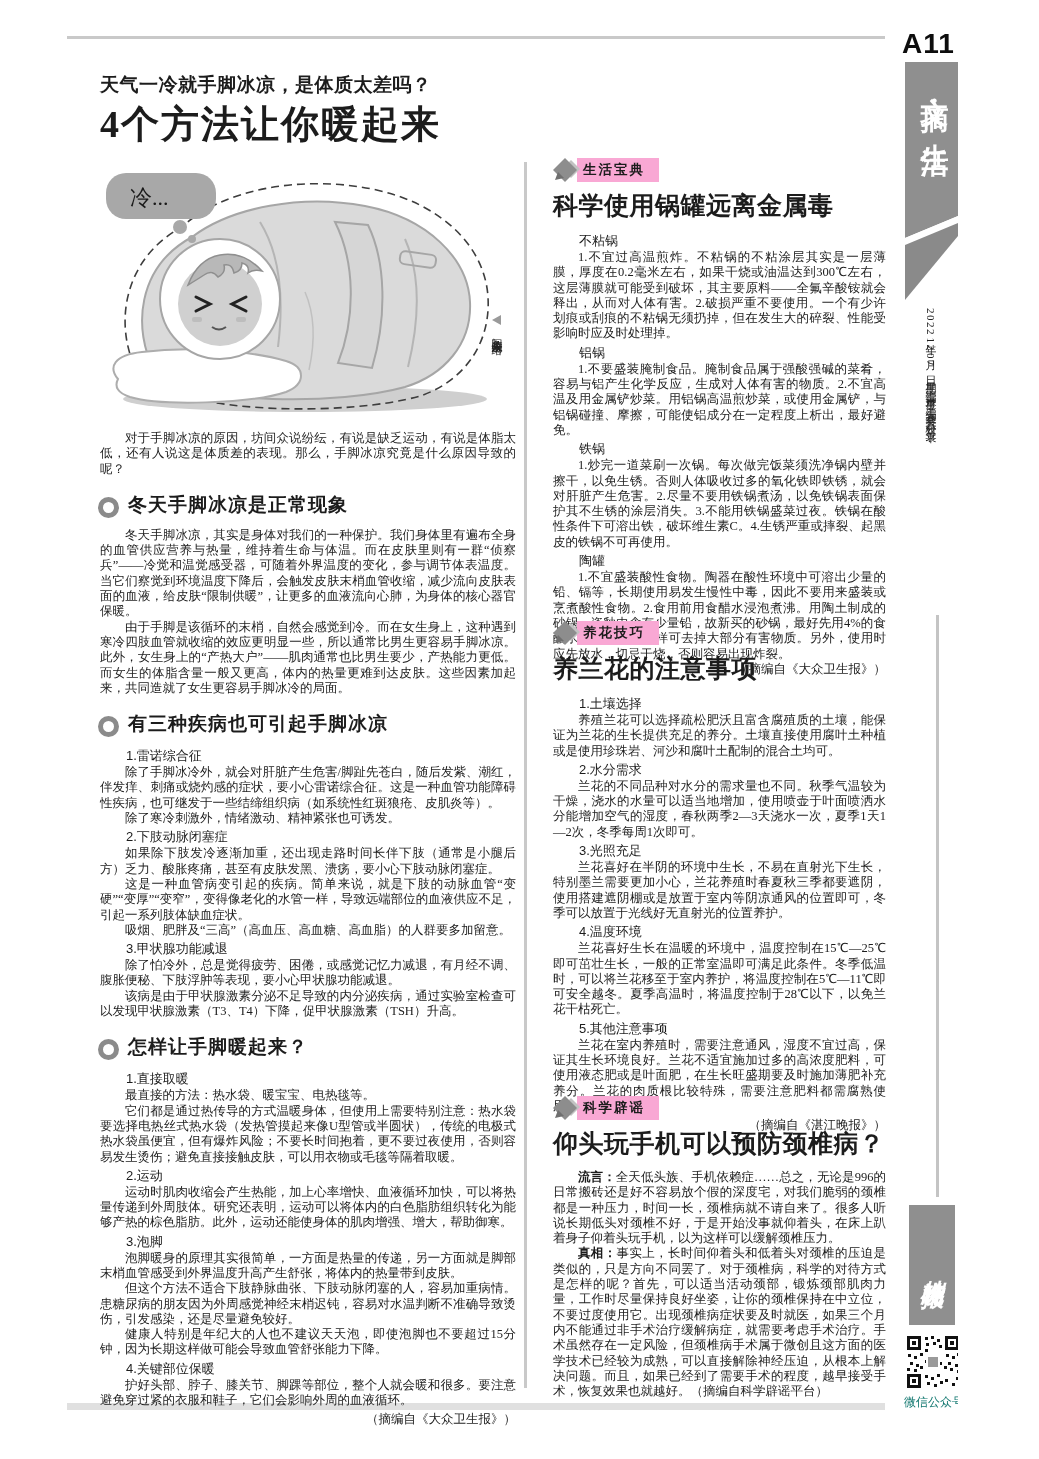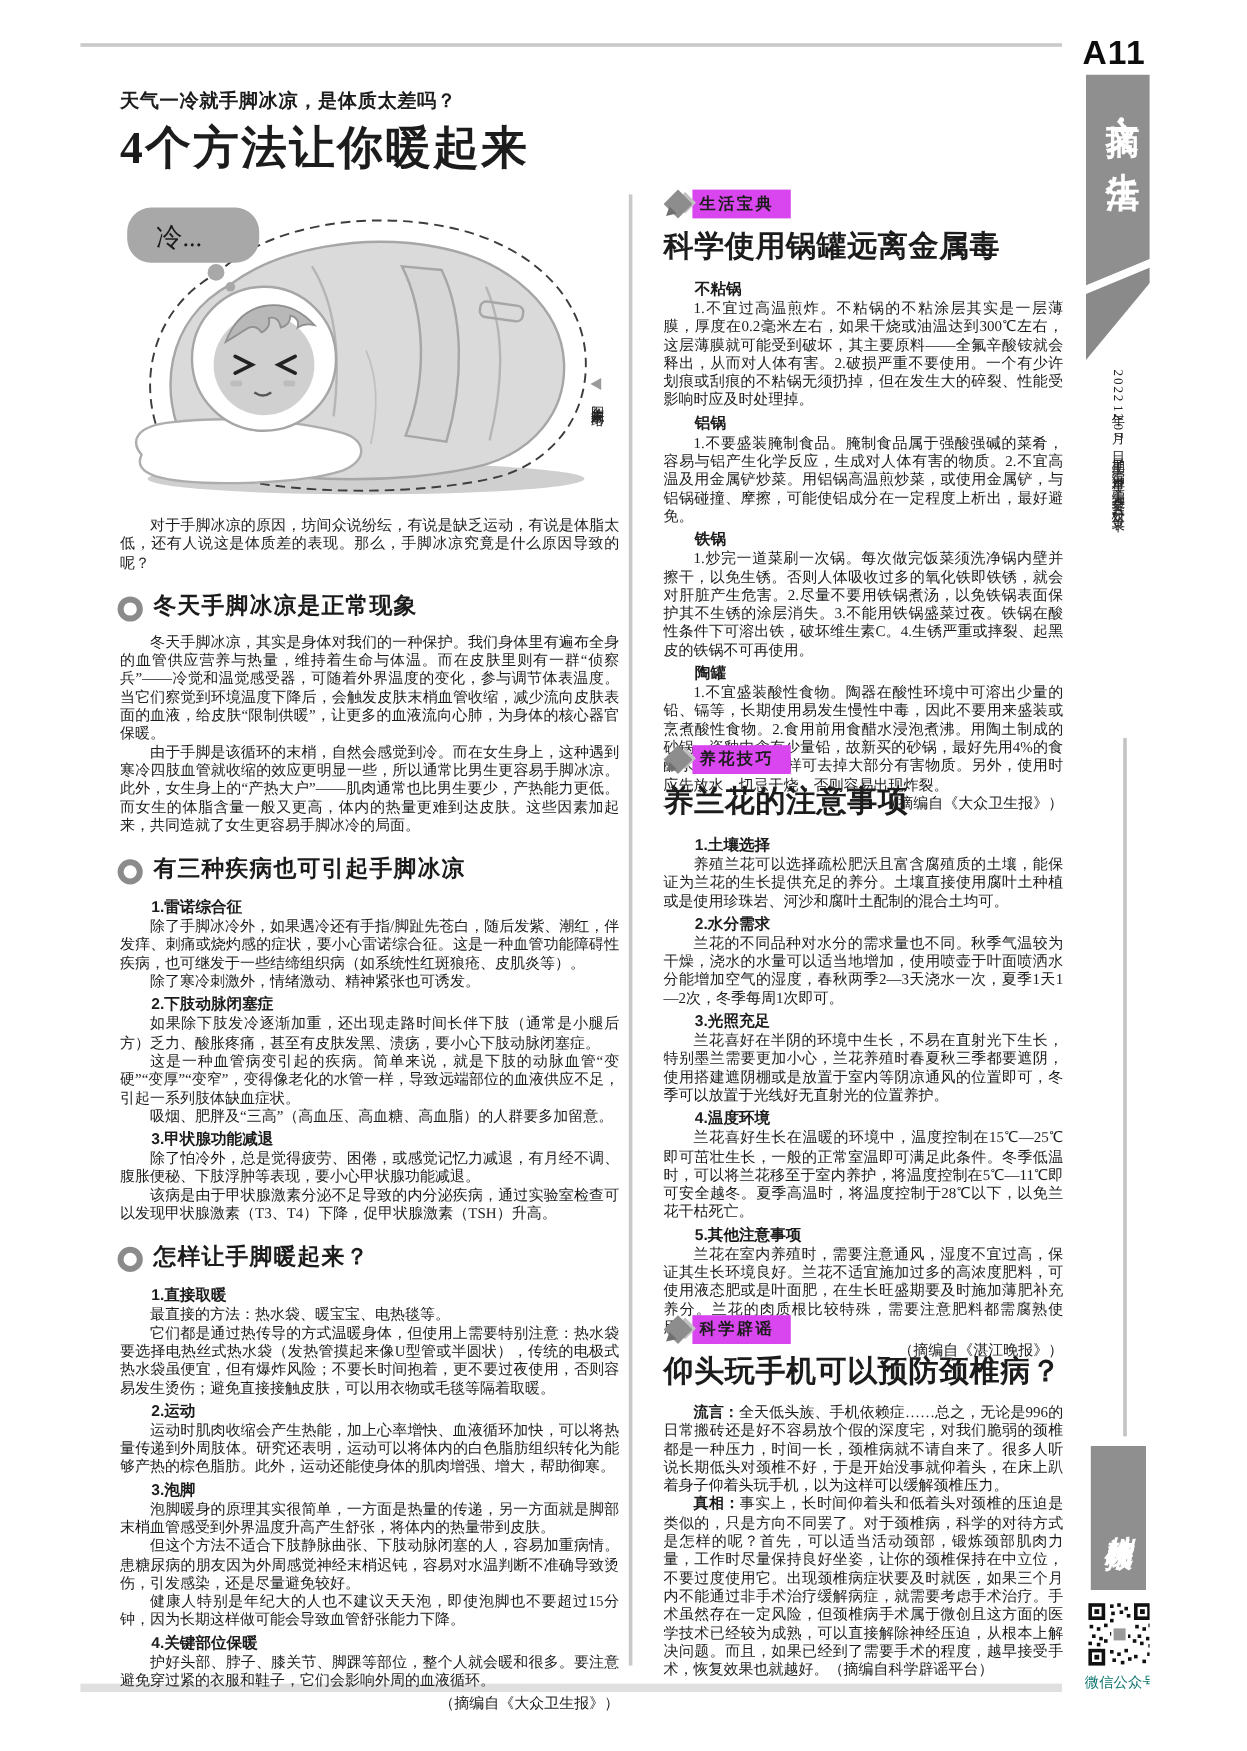--- a/index.html
+++ b/index.html
@@ -23,45 +23,45 @@
   .side-rule{position:absolute;left:936px;top:615px;width:3px;height:582px;background:#c4c4c4;}
   .masthead{position:absolute;left:909px;top:1205px;width:46px;height:120px;background:#8f8f8f;
             display:flex;align-items:center;justify-content:center;}
   .masthead-text{writing-mode:vertical-rl;text-orientation:upright;color:#fff;font-weight:bold;
                  font-size:23px;letter-spacing:2px;font-style:italic;}
   .qr{position:absolute;left:906px;top:1335px;width:54px;height:54px;}
   .qr-caption{position:absolute;left:902px;top:1394px;width:64px;text-align:center;font-size:12px;color:#0f766e;}
 
   
   .col-left{position:absolute;left:100px;top:72px;width:416px;}
-  .kicker{font-family:"Liberation Sans",sans-serif;font-weight:bold;font-size:16px;
+  .kicker{font-family:"Liberation Sans",sans-serif;font-weight:bold;font-size:19px;
           letter-spacing:0.5px;line-height:25px;}
   .main-title{font-size:38px;font-weight:bold;letter-spacing:2px;line-height:46px;margin-top:4px;}
   .figure{position:relative;margin-top:20px;height:252px;}
   .fig-caption{position:absolute;right:12px;top:148px;display:flex;flex-direction:column;
                align-items:center;gap:5px;}
   .tri-left{width:0;height:0;border-top:5px solid transparent;border-bottom:5px solid transparent;
             border-right:9px solid #9a9a9a;}
   .cap-text{writing-mode:vertical-rl;text-orientation:upright;font-size:11px;color:#222;letter-spacing:1px;}
 
   .body-text p{margin:0;font-size:12.5px;line-height:15.3px;text-align:justify;text-indent:2em;color:#1c1c1c;}
   .sec-head{display:flex;align-items:flex-end;gap:9px;margin:15px 0 10px -2px;}
   .donut{width:11px;height:11px;border:5px solid #8b8b8b;border-radius:50%;flex:none;}
   .sec-head-text{font-family:"Liberation Sans",sans-serif;font-weight:bold;font-size:19px;letter-spacing:1px;}
-  .sub-h{font-family:"Liberation Sans",sans-serif;font-weight:bold;font-size:13px;line-height:18px;
+  .sub-h{font-family:"Liberation Sans",sans-serif;font-weight:normal;font-size:13px;line-height:18px;
          text-indent:2em;margin-top:2px;}
   .attr{text-align:right;font-size:12.5px;line-height:17px;margin-top:3px;}
   .attr-float{float:right;}
   .p-label{font-weight:bold;font-family:"Liberation Sans",sans-serif;}
 
   
   .article{position:absolute;left:553px;width:333px;}
   .art-1{top:157px;} .art-2{top:620px;} .art-3{top:1095px;}
   .tag{display:flex;align-items:center;height:26px;}
-  .tag-chip{background:#d946ef;font-weight:bold;font-size:13.5px;letter-spacing:2px;
+  .tag-chip{background:#f9a8d4;font-weight:bold;font-size:13.5px;letter-spacing:2px;
             padding:3px 14px 3px 6px;margin-left:-4px;}
   .art-title{font-size:25px;font-weight:bold;line-height:32px;margin-top:7px;letter-spacing:0.5px;}
   .art-body{margin-top:10px;}
 </style>
 </head>
 <body>
 
 <div class="page">
 
   <div class="top-rule"></div>
@@ -182,21 +182,21 @@
         <span class="sec-head-text">冬天手脚冰凉是正常现象</span>
       </div>
       <p>冬天手脚冰凉，其实是身体对我们的一种保护。我们身体里有遍布全身的血管供应营养与热量，维持着生命与体温。而在皮肤里则有一群“侦察兵”——冷觉和温觉感受器，可随着外界温度的变化，参与调节体表温度。当它们察觉到环境温度下降后，会触发皮肤末梢血管收缩，减少流向皮肤表面的血液，给皮肤“限制供暖”，让更多的血液流向心肺，为身体的核心器官保暖。</p>
       <p>由于手脚是该循环的末梢，自然会感觉到冷。而在女生身上，这种遇到寒冷四肢血管就收缩的效应更明显一些，所以通常比男生更容易手脚冰凉。此外，女生身上的“产热大户”——肌肉通常也比男生要少，产热能力更低。而女生的体脂含量一般又更高，体内的热量更难到达皮肤。这些因素加起来，共同造就了女生更容易手脚冰冷的局面。</p>
 
       <div class="sec-head">
         <span class="donut"></span>
         <span class="sec-head-text">有三种疾病也可引起手脚冰凉</span>
       </div>
       <div class="sub-h">1.雷诺综合征</div>
-      <p>除了手脚冰冷外，如果遇冷还有手指/脚趾先苍白，随后发紫、潮红，伴发痒、刺痛或烧灼感的症状，要小心雷诺综合征。这是一种血管功能障碍性疾病，也可继发于一些结缔组织病（如系统性红斑狼疮、皮肌炎等）。</p>
+      <p>除了手脚冰冷外，就会对肝脏产生危害/脚趾先苍白，随后发紫、潮红，伴发痒、刺痛或烧灼感的症状，要小心雷诺综合征。这是一种血管功能障碍性疾病，也可继发于一些结缔组织病（如系统性红斑狼疮、皮肌炎等）。</p>
       <p>除了寒冷刺激外，情绪激动、精神紧张也可诱发。</p>
       <div class="sub-h">2.下肢动脉闭塞症</div>
       <p>如果除下肢发冷逐渐加重，还出现走路时间长伴下肢（通常是小腿后方）乏力、酸胀疼痛，甚至有皮肤发黑、溃疡，要小心下肢动脉闭塞症。</p>
       <p>这是一种血管病变引起的疾病。简单来说，就是下肢的动脉血管“变硬”“变厚”“变窄”，变得像老化的水管一样，导致远端部位的血液供应不足，引起一系列肢体缺血症状。</p>
       <p>吸烟、肥胖及“三高”（高血压、高血糖、高血脂）的人群要多加留意。</p>
       <div class="sub-h">3.甲状腺功能减退</div>
       <p>除了怕冷外，总是觉得疲劳、困倦，或感觉记忆力减退，有月经不调、腹胀便秘、下肢浮肿等表现，要小心甲状腺功能减退。</p>
       <p>该病是由于甲状腺激素分泌不足导致的内分泌疾病，通过实验室检查可以发现甲状腺激素（T3、T4）下降，促甲状腺激素（TSH）升高。</p>
 
       <div class="sec-head">

